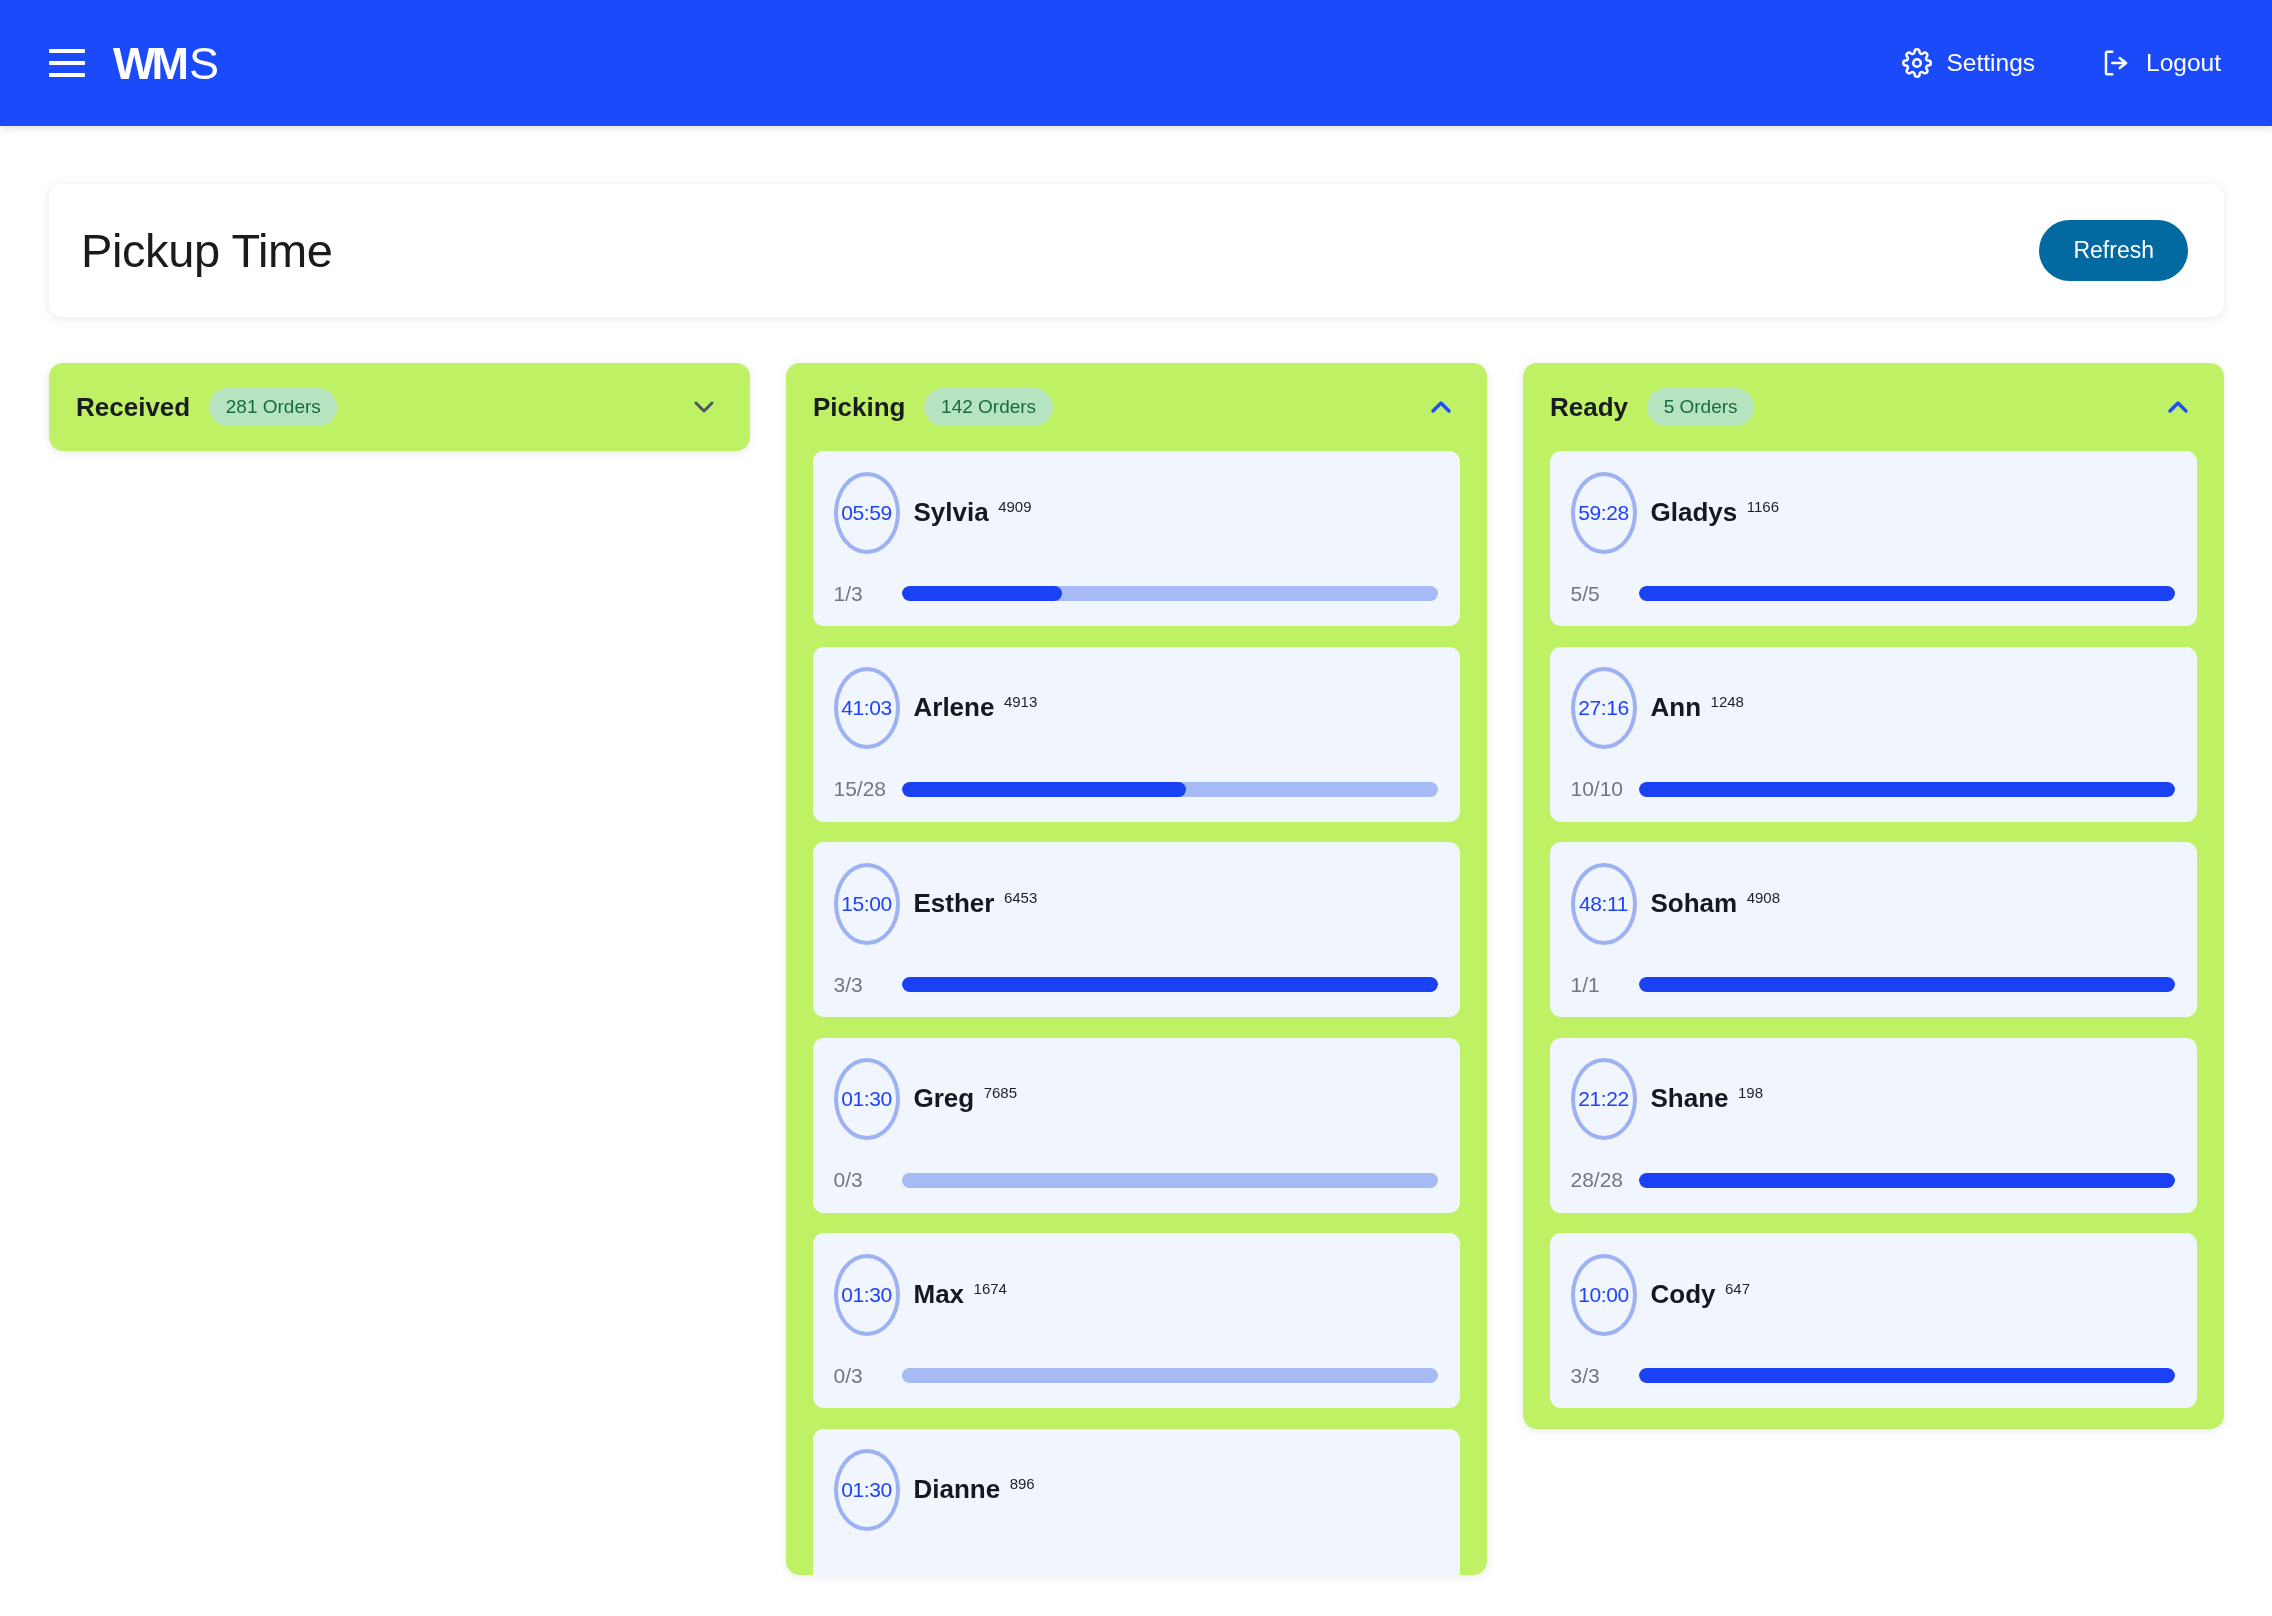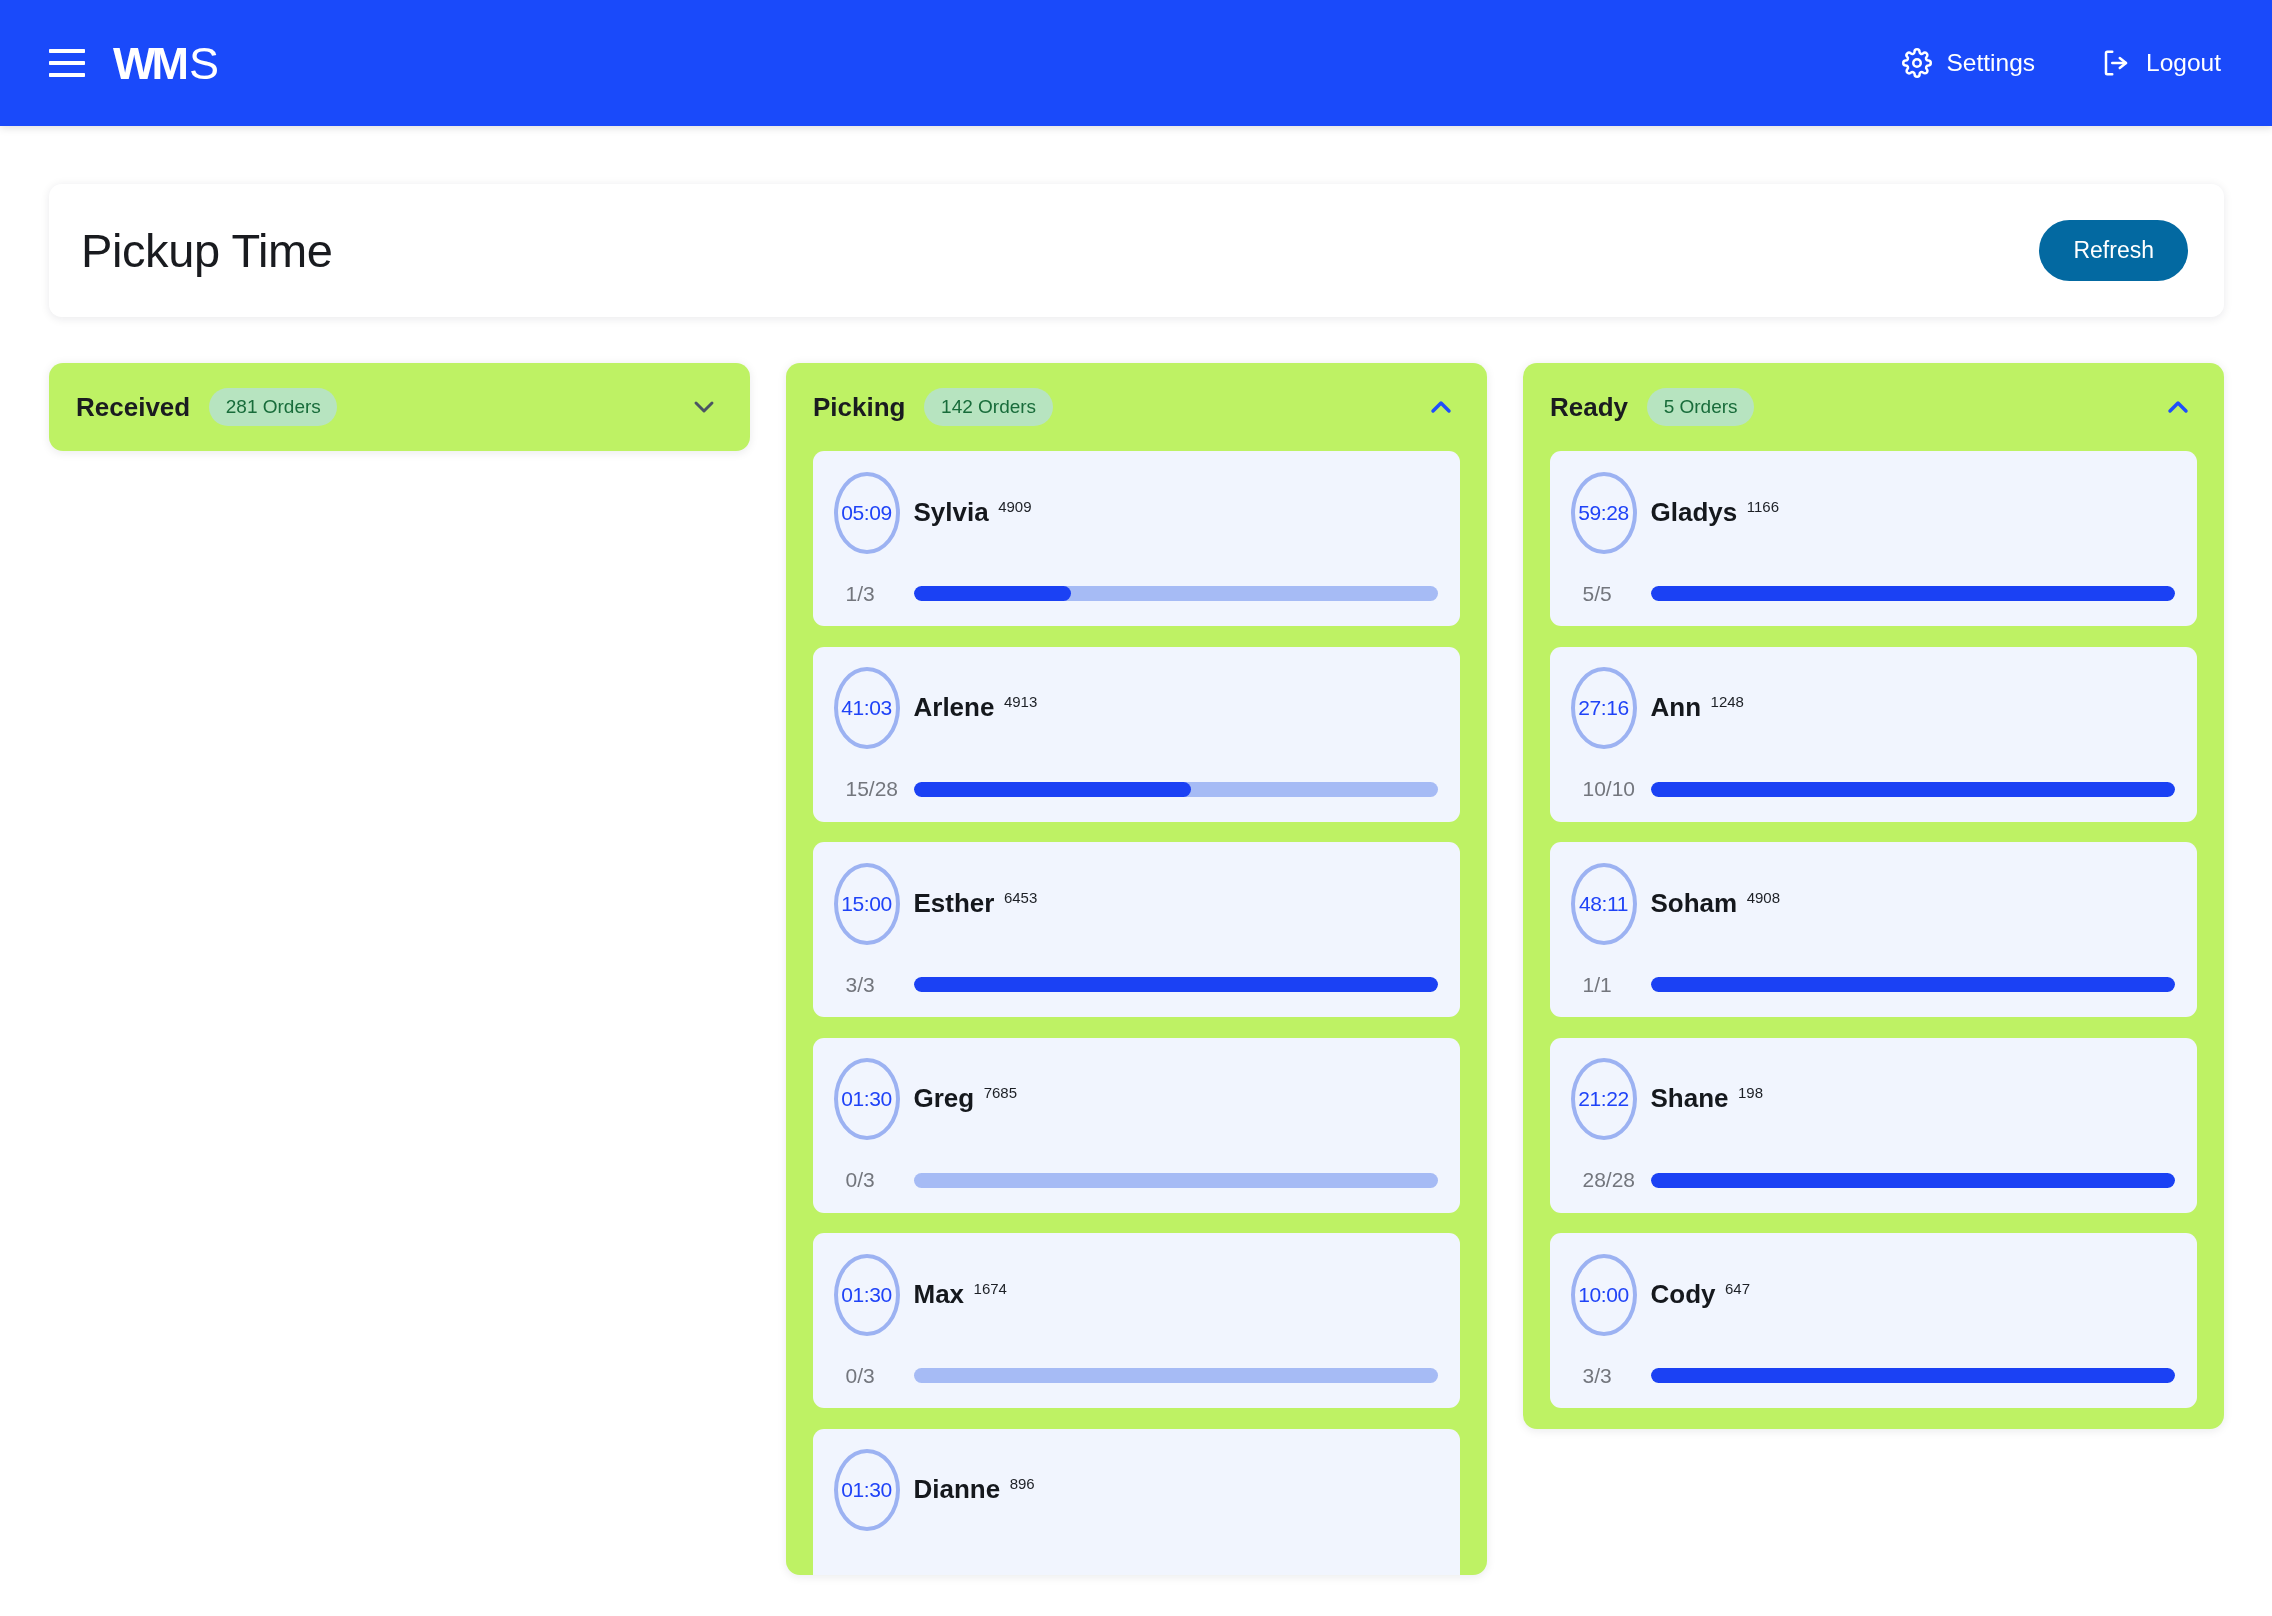--- a/index.html
+++ b/index.html
@@ -206,21 +206,20 @@
     font-size: 15px;
     font-weight: 400;
     color: #1d2026;
     line-height: 1;
   }
 
   .order-progress {
     display: flex;
     align-items: center;
     margin-top: 28px;
-    margin-left: 12px;
   }
   .progress-label {
     font-size: 21px;
     color: #73767d;
     min-width: 68px;
     white-space: nowrap;
   }
   .progress-track {
     flex: 1;
     height: 15px;
@@ -309,21 +308,21 @@
             <svg width="32" height="32" viewBox="0 0 24 24" fill="none" stroke="#1f4ffb" stroke-width="2.6" stroke-linecap="round" stroke-linejoin="round">
               <polyline points="6 15 12 9 18 15"></polyline>
             </svg>
           </span>
         </div>
 
         <div class="panel-body">
 
           <div class="order-card">
             <div class="order-top">
-              <div class="timer-ring">05:09</div>
+              <div class="timer-ring">05:59</div>
               <div class="order-meta">
                 <div class="order-name">Sylvia</div>
                 <div class="order-id">4909</div>
               </div>
             </div>
             <div class="order-progress">
               <span class="progress-label">1/3</span>
               <div class="progress-track">
                 <div class="progress-fill" style="width: 30%;"></div>
               </div>

